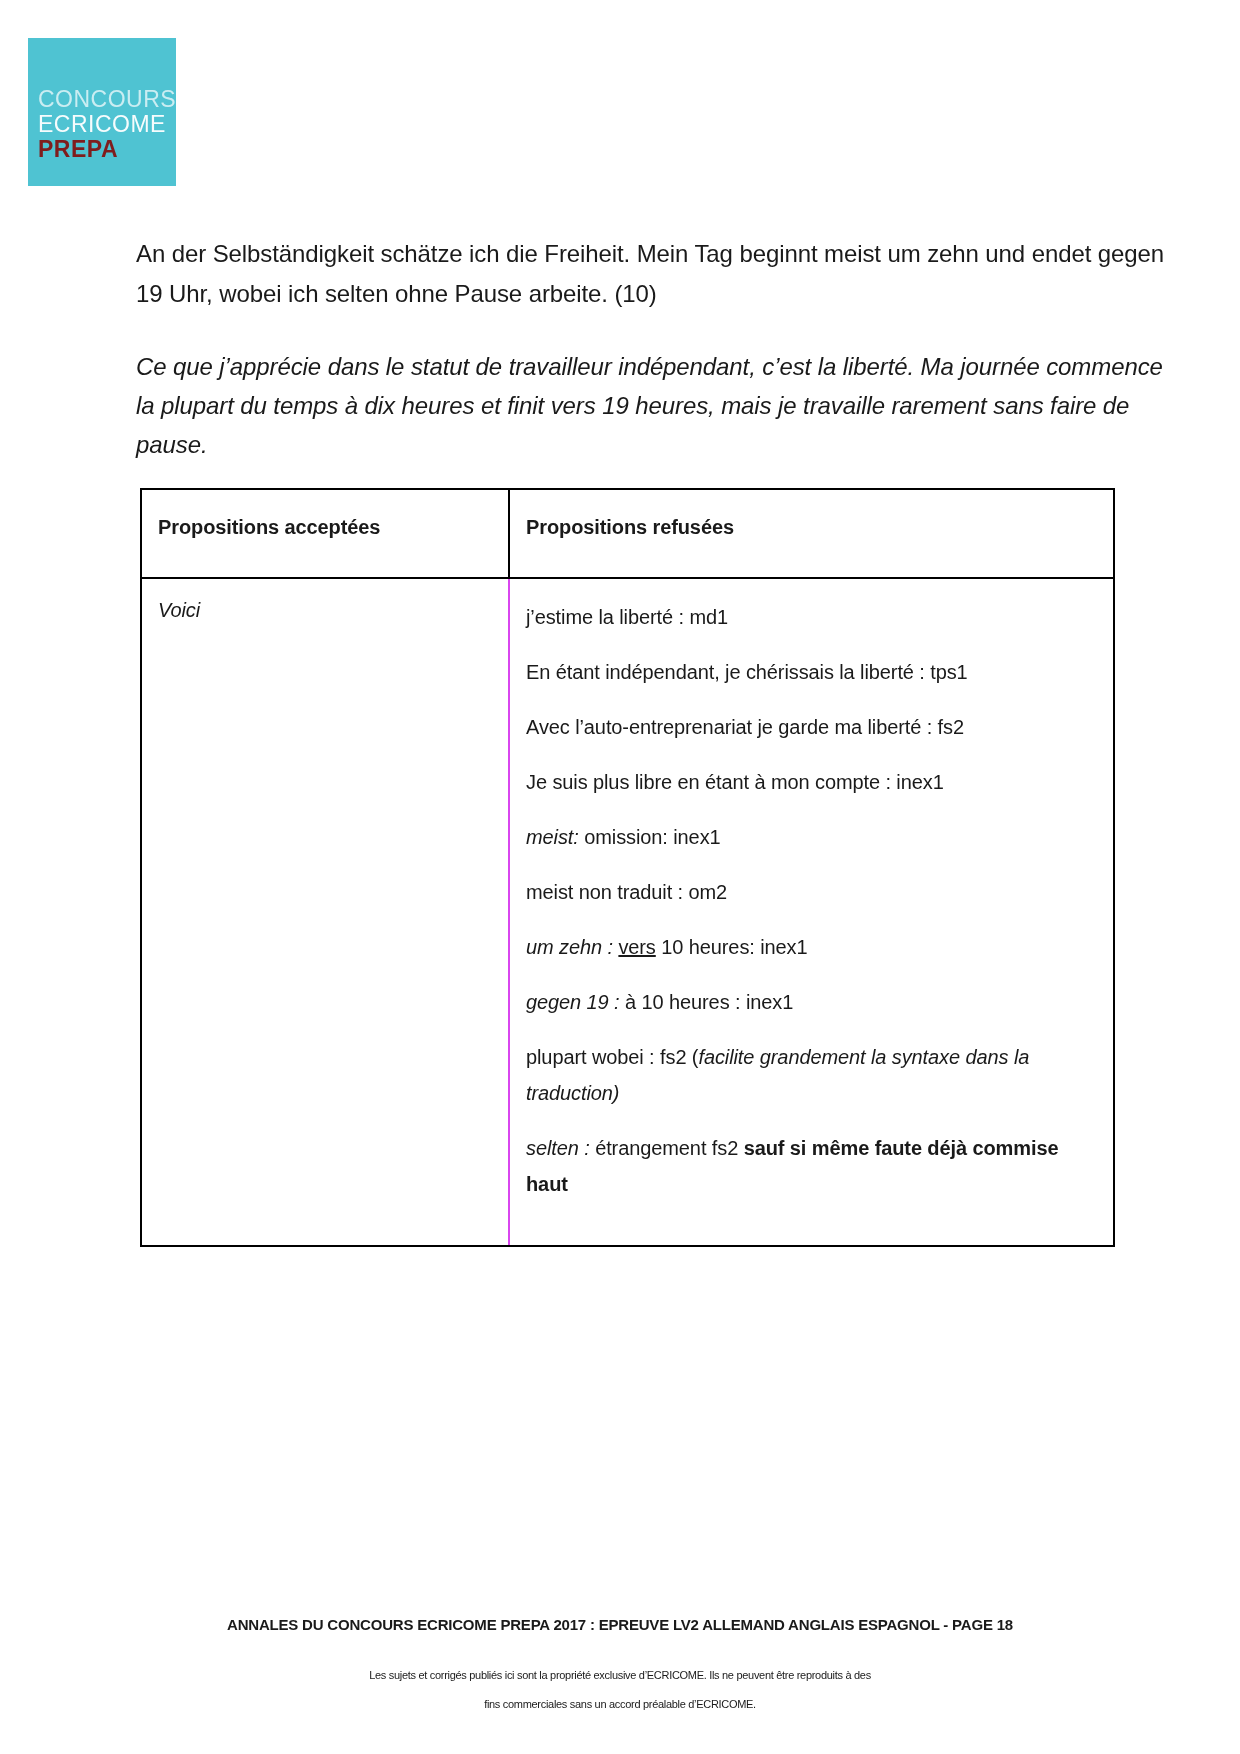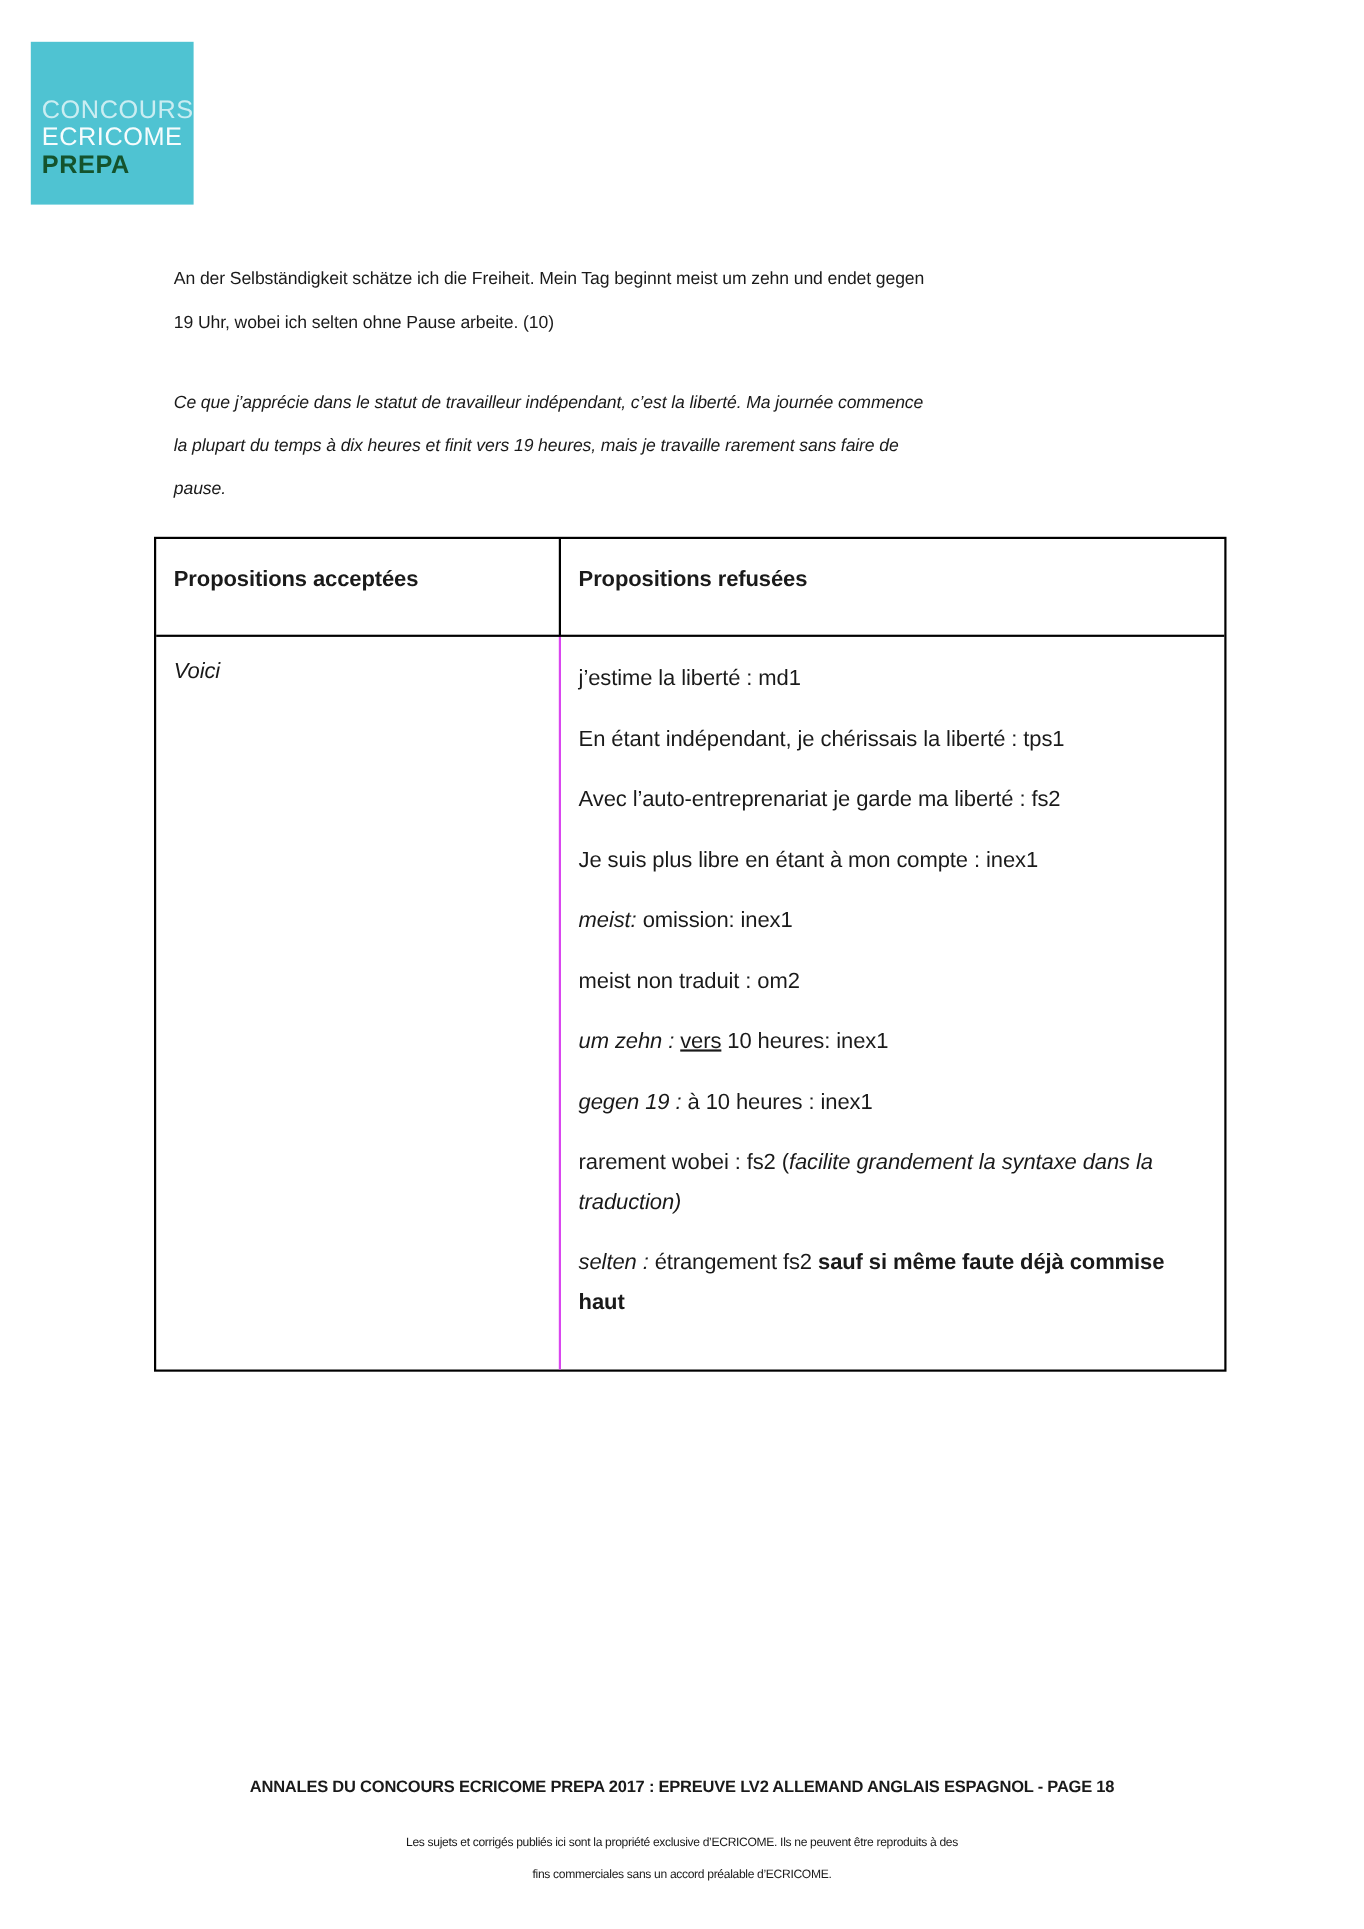--- a/index.html
+++ b/index.html
@@ -10,23 +10,23 @@
   
   .logo{
     position:absolute;left:28px;top:38px;width:148px;height:148px;
     background:#4fc3d2;box-sizing:border-box;
     display:flex;flex-direction:column;justify-content:flex-end;
     padding:0 0 24px 10px;
   }
   .logo-line{font-size:23px;line-height:25px;letter-spacing:0.5px;}
   .logo-line.l1{color:rgba(255,255,255,0.70);}
   .logo-line.l2{color:rgba(255,255,255,0.95);}
-  .logo-line.l3{color:#14532d;font-weight:bold;}
+  .logo-line.l3{color:#7f1d1d;font-weight:bold;}
   
-  .para{position:absolute;left:158px;width:900px;font-size:16px;letter-spacing:-0.1px;}
+  .para{position:absolute;left:136px;width:900px;font-size:24px;letter-spacing:-0.1px;}
   .para .tline{line-height:40px;white-space:nowrap;}
   .para-german{top:234px;}
   .para-french{top:347px;font-style:italic;}
   .para-french .tline{line-height:39px;}
   
   .gtable{
     position:absolute;left:140px;top:488px;width:975px;box-sizing:border-box;
     border:2px solid #000;display:grid;grid-template-columns:368px 1fr;
     font-size:20px;letter-spacing:-0.1px;
   }
@@ -100,21 +100,21 @@
         <div class="cell-para">
           <div class="cell-line"><span class="seg-n">meist non traduit : om2</span></div>
         </div>
         <div class="cell-para">
           <div class="cell-line"><span class="seg-i">um zehn : </span><span class="seg-u">vers</span><span class="seg-n"> 10 heures: inex1</span></div>
         </div>
         <div class="cell-para">
           <div class="cell-line"><span class="seg-i">gegen 19 : </span><span class="seg-n">à 10 heures : inex1</span></div>
         </div>
         <div class="cell-para">
-          <div class="cell-line"><span class="seg-n">rarement wobei : fs2 (</span><span class="seg-i">facilite grandement la syntaxe dans la</span></div>
+          <div class="cell-line"><span class="seg-n">plupart wobei : fs2 (</span><span class="seg-i">facilite grandement la syntaxe dans la</span></div>
           <div class="cell-line"><span class="seg-i">traduction)</span></div>
         </div>
         <div class="cell-para">
           <div class="cell-line"><span class="seg-i">selten : </span><span class="seg-n">étrangement fs2 </span><span class="seg-b">sauf si même faute déjà commise</span></div>
           <div class="cell-line"><span class="seg-b">haut</span></div>
         </div>
       </div>
   </div>
 
   <div class="footer-annales">ANNALES DU CONCOURS ECRICOME PREPA 2017 : EPREUVE LV2 ALLEMAND ANGLAIS ESPAGNOL - PAGE 18</div>

